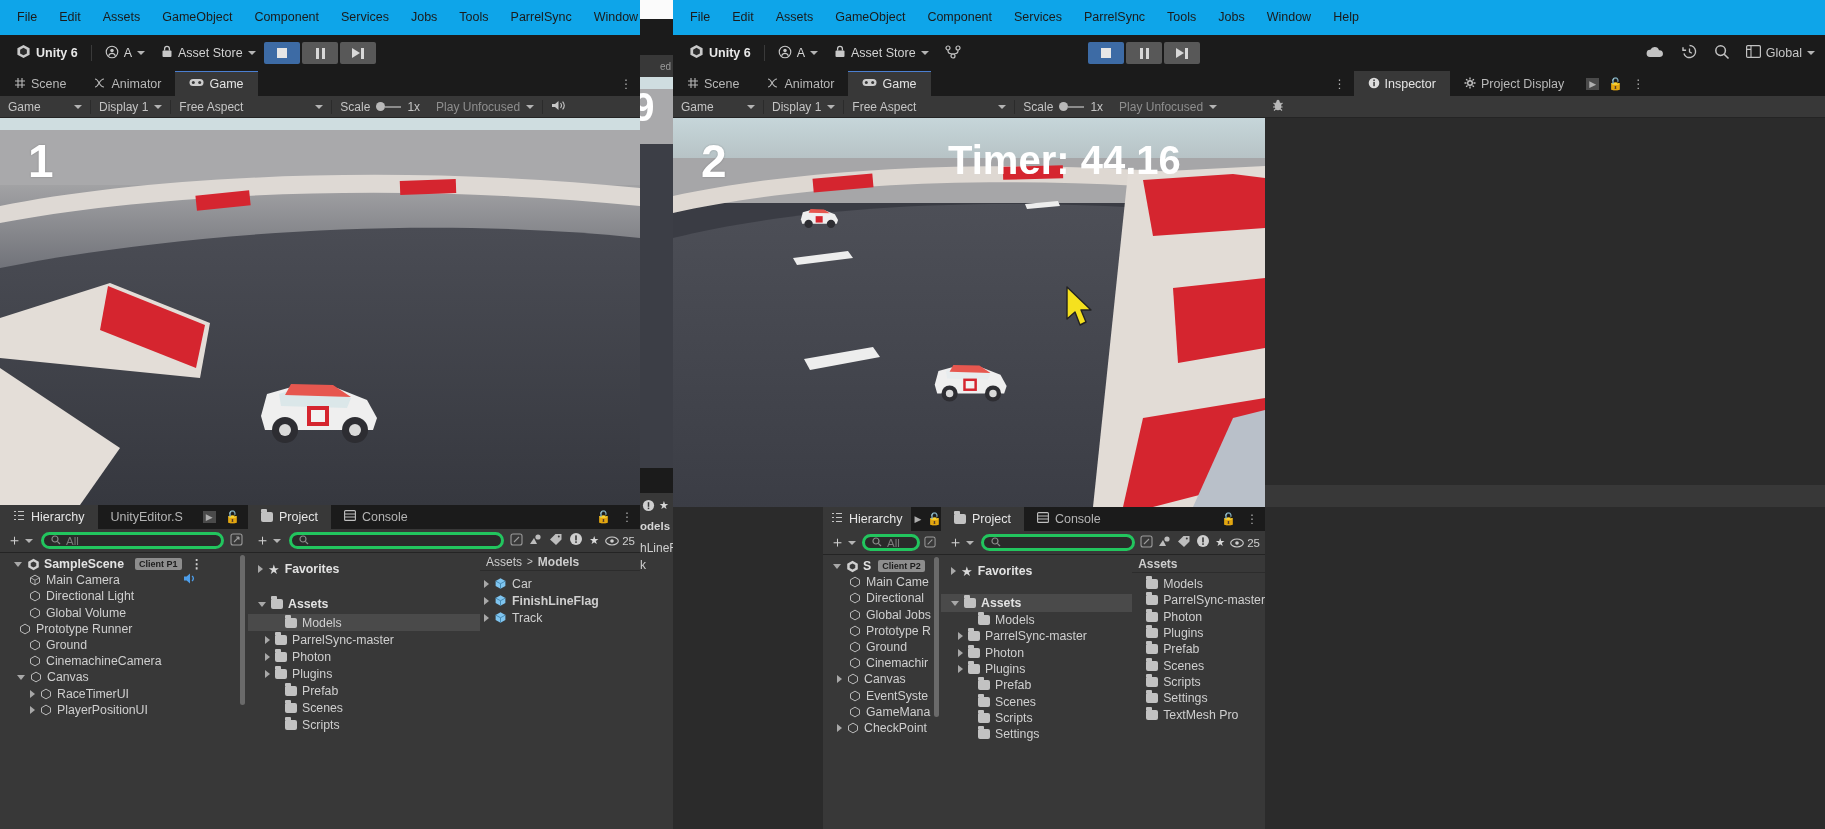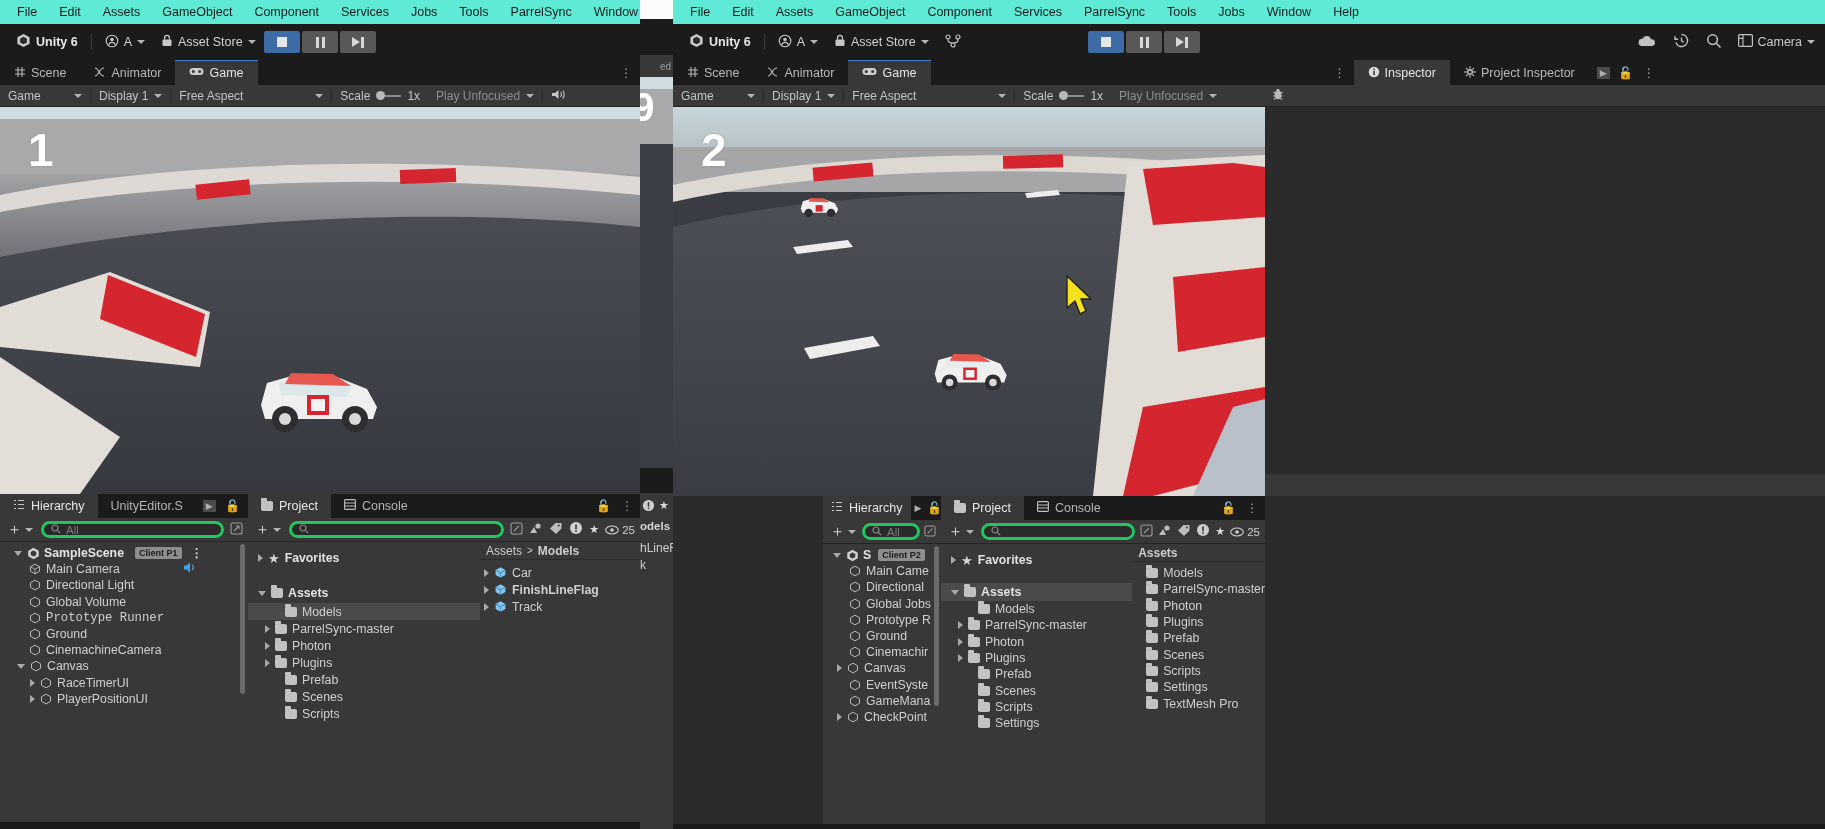--- a/index.html
+++ b/index.html
@@ -5,22 +5,22 @@
   * { box-sizing: border-box; margin:0; padding:0; }
   body {
     width:1825px; height:829px;
     background:#000;
     font-family:"Liberation Sans", sans-serif;
     overflow:hidden;
     position:relative;
   }
   
   .menubar {
-    background:#5eead4; color:#1b1b1b;
-    height:24px; display:flex; align-items:center;
+    background:#0ea5e9; color:#1b1b1b;
+    height:35px; display:flex; align-items:center;
     font-size:12.5px; padding-left:6px; gap:0px;
   }
   .menubar .mi { padding:0 11px; white-space:nowrap; line-height:19px; }
   .unitybar {
     background:#1b1b1b; height:36px;
     display:flex; align-items:center; padding:0 8px;
     position:relative;
   }
   .ub-left { display:flex; align-items:center; gap:0px; }
   .ub-chip {
@@ -394,21 +394,21 @@
           <span>Directional Light</span>
         </div>
         <div class="row" style="padding-left:29px;">
           <span class="cube">
               <svg width="12" height="12" viewBox="0 0 16 16">
                 <polygon points="8,1.5 14,5 14,11 8,14.5 2,11 2,5" fill="none" stroke="#bdbdbd" stroke-width="1.3"></polygon>
               </svg>
             </span>
           <span>Global Volume</span>
         </div>
-        <div class="row" style="padding-left:29px;font-family:Liberation Mono, monospace;">
+        <div class="row" style="padding-left:19px;">
           <span class="cube">
               <svg width="12" height="12" viewBox="0 0 16 16">
                 <polygon points="8,1.5 14,5 14,11 8,14.5 2,11 2,5" fill="none" stroke="#bdbdbd" stroke-width="1.3"></polygon>
               </svg>
             </span>
           <span>Prototype Runner</span>
         </div>
         <div class="row" style="padding-left:29px;">
           <span class="cube">
               <svg width="12" height="12" viewBox="0 0 16 16">
@@ -730,21 +730,21 @@
             <path d="M10.2 10.2L14.5 14.5" stroke="#c2c2c2" stroke-width="1.6"></path>
           </svg>
       </span>
       <span style="display:flex;align-items:center;gap:5px;">
         <span>
           <svg width="15" height="13" viewBox="0 0 15 13">
               <rect x="0.6" y="0.6" width="13.8" height="11.8" rx="1.2" fill="none" stroke="#c2c2c2" stroke-width="1.2"></rect>
               <path d="M5 0.6v11.8M0.6 4.4h4.4" stroke="#c2c2c2" stroke-width="1.1"></path>
             </svg>
         </span>
-        <span>Camera</span>
+        <span>Global</span>
         <span class="caret"></span>
       </span>
     </div>
   </div>
 
   <div class="tabrow">
     <div class="tab">
       <span>
         <svg width="12" height="12" viewBox="0 0 12 12">
             <path d="M1 4h10M1 8h10M4 1v10M8 1v10" stroke="#b8b8b8" stroke-width="1.1"></path>
@@ -784,21 +784,21 @@
       </span>
       <span>Inspector</span>
     </div>
     <div class="tab">
       <span>
         <svg width="12" height="12" viewBox="0 0 12 12">
             <circle cx="6" cy="6" r="2.3" fill="none" stroke="#c6c6c6" stroke-width="1.4"></circle>
             <path d="M6 0.5v2M6 9.5v2M0.5 6h2M9.5 6h2M2.1 2.1l1.4 1.4M8.5 8.5l1.4 1.4M9.9 2.1L8.5 3.5M3.5 8.5L2.1 9.9" stroke="#c6c6c6" stroke-width="1.3"></path>
           </svg>
       </span>
-      <span>Project Inspector</span>
+      <span>Project Display</span>
     </div>
     <div class="tabrow-tools">
       <span style="background:#4a4a4a;padding:1px 3px;font-size:9px;">▶</span>
       <span>🔓</span>
       <span>⋮</span>
     </div>
   </div>
 
   <div style="display:flex;">
     <div style="width:592px;">
@@ -876,20 +876,21 @@
             <path d="M36,16 L78,17 L96,29 L30,27 Z" fill="#e6574f"></path>
             <rect x="52" y="38" width="22" height="20" fill="#d5252f"></rect>
             <rect x="56" y="42" width="14" height="12" fill="#f2f2f2"></rect>
             <ellipse cx="30" cy="62" rx="13" ry="13" fill="#2d2d32"></ellipse>
             <ellipse cx="30" cy="62" rx="6" ry="6" fill="#d9d9d9"></ellipse>
             <ellipse cx="100" cy="62" rx="13" ry="13" fill="#2d2d32"></ellipse>
             <ellipse cx="100" cy="62" rx="6" ry="6" fill="#d9d9d9"></ellipse>
           </g>
         </svg>
         <div class="hud-pos" style="left:28px;top:16px;">2</div>
+        <div class="hud-timer" style="left:275px;top:20px;">Timer: 44.16</div>
 
         <div class="cursor" style="left:392px;top:168px;">
           <svg width="30" height="42" viewBox="0 0 30 42">
               <path d="M2,1 L2,33 L10,26 L15,39 L21,36 L16,24 L26,24 Z" fill="#f5e11e" stroke="#222" stroke-width="1.4" stroke-linejoin="round"></path>
             </svg>
         </div>
       </div>
     </div>
 
     <div style="flex:1;background:#383838;">

